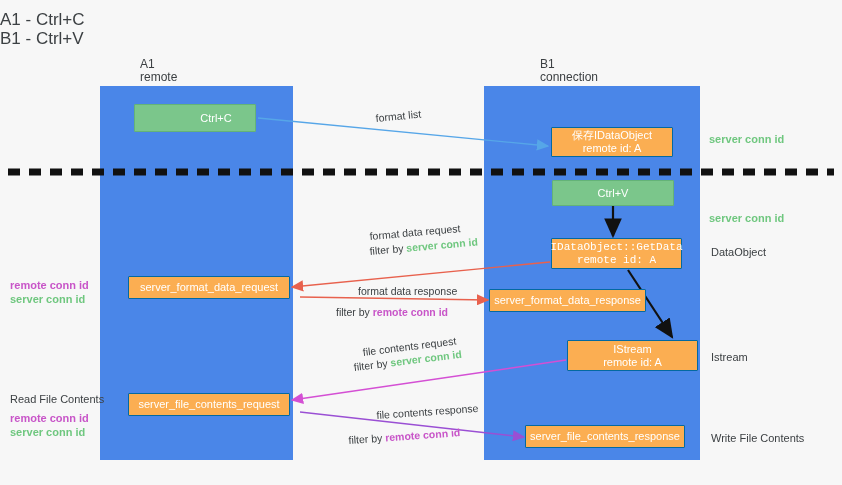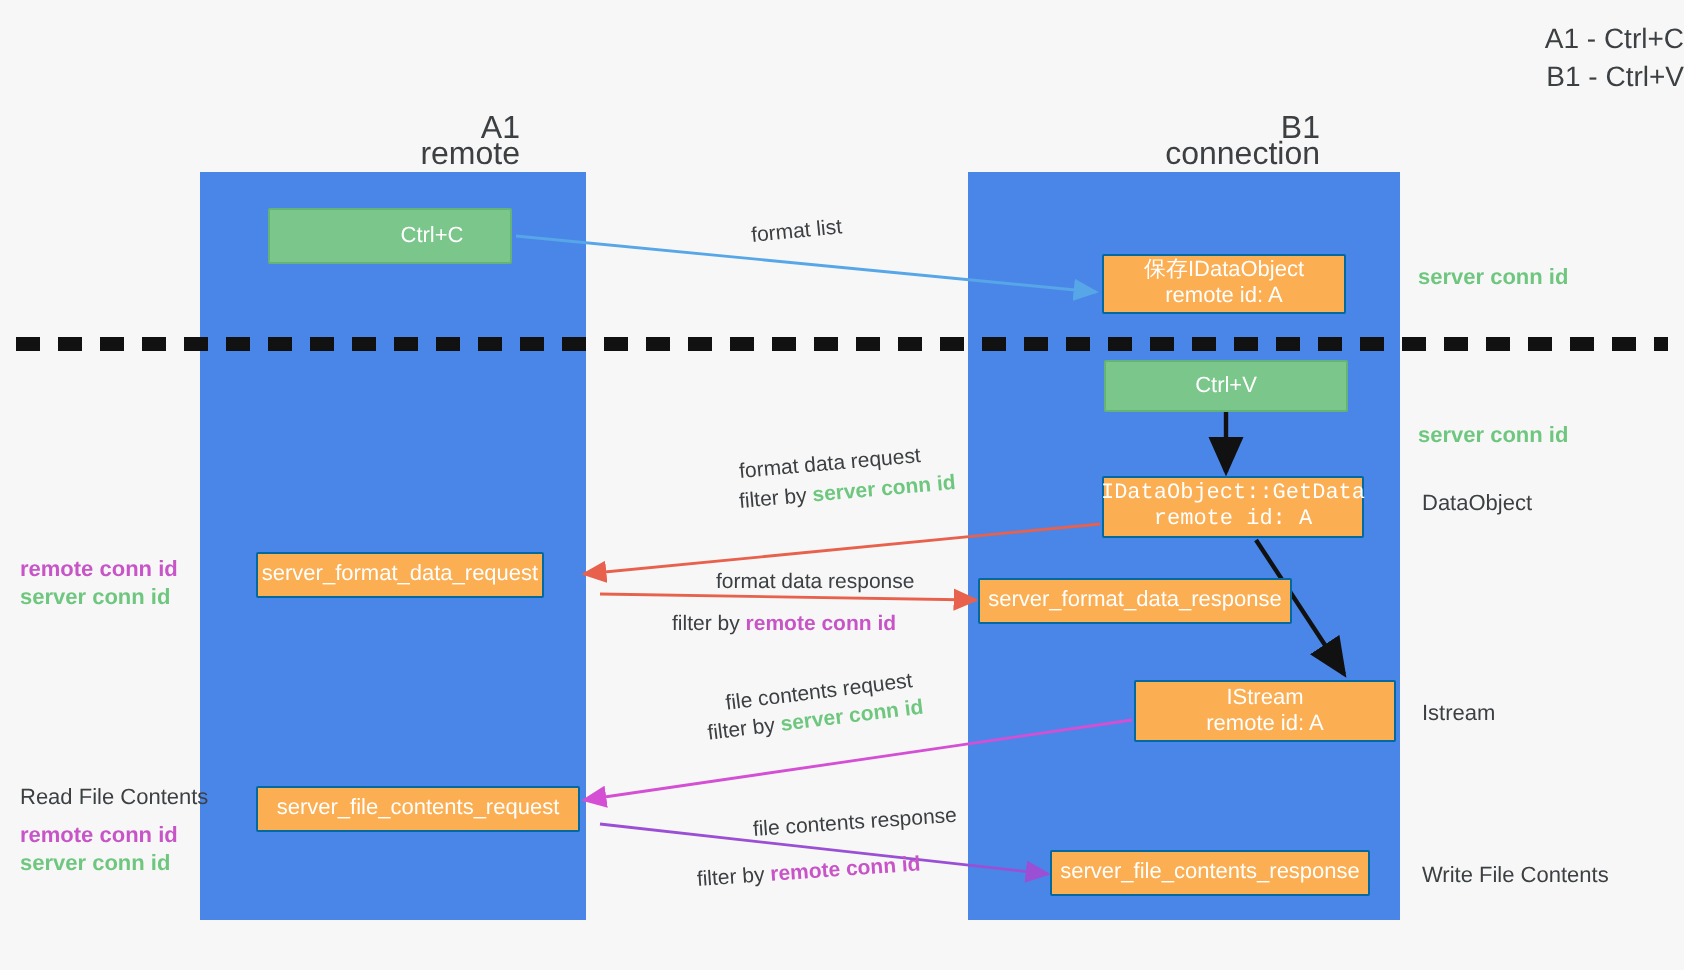--- a/index.html
+++ b/index.html
@@ -7,27 +7,27 @@
     width:842px;height:485px;
     background:#f7f7f7;
     font-family:"Liberation Sans","DejaVu Sans",sans-serif;
     position:relative;overflow:hidden;
   }
   #stage{position:absolute;left:0;top:0;width:842px;height:485px;}
   .abs{position:absolute;}
 
   
   #title{
-    left:0;top:10px;width:842px;text-align:right;
-    font-size:14px;color:#3c4043;line-height:19px;white-space:pre-line;
+    left:0;top:10px;width:842px;text-align:left;
+    font-size:17px;color:#3c4043;line-height:19px;white-space:pre-line;
   }
 
   
   .col-head{
-    text-align:right;font-size:16px;color:#3c4043;line-height:13px;white-space:pre-line;
+    text-align:left;font-size:12px;color:#3c4043;line-height:13px;white-space:pre-line;
   }
 
   
   .lane{background:#4a86e8;}
 
   
   .node{
     box-sizing:border-box;
     display:flex;align-items:center;justify-content:center;
     text-align:center;color:#ffffff;font-size:11px;line-height:13px;
@@ -105,21 +105,21 @@
   <div class="abs node green" style="left:134px;top:104px;width:122px;height:28px;padding-left:42px;">Ctrl+C</div>
 
   <div class="abs node orange" style="left:551px;top:127px;width:122px;height:30px;">保存IDataObject
 remote id: A</div>
 
   <div class="abs node green" style="left:552px;top:180px;width:122px;height:26px;">Ctrl+V</div>
 
   <div class="abs node orange" style="left:551px;top:238px;width:131px;height:31px;font-family:Liberation Mono, monospace;">IDataObject::GetData
 remote id: A</div>
 
-  <div class="abs node orange" style="left:128px;top:276px;width:144px;height:23px;">server_format_data_request</div>
+  <div class="abs node orange" style="left:128px;top:276px;width:162px;height:23px;">server_format_data_request</div>
 
   <div class="abs node orange" style="left:489px;top:289px;width:157px;height:23px;">server_format_data_response</div>
 
   <div class="abs node orange" style="left:567px;top:340px;width:131px;height:31px;">IStream
 remote id: A</div>
 
   <div class="abs node orange" style="left:128px;top:393px;width:162px;height:23px;">server_file_contents_request</div>
 
   <div class="abs node orange" style="left:525px;top:425px;width:160px;height:23px;">server_file_contents_response</div>
 

